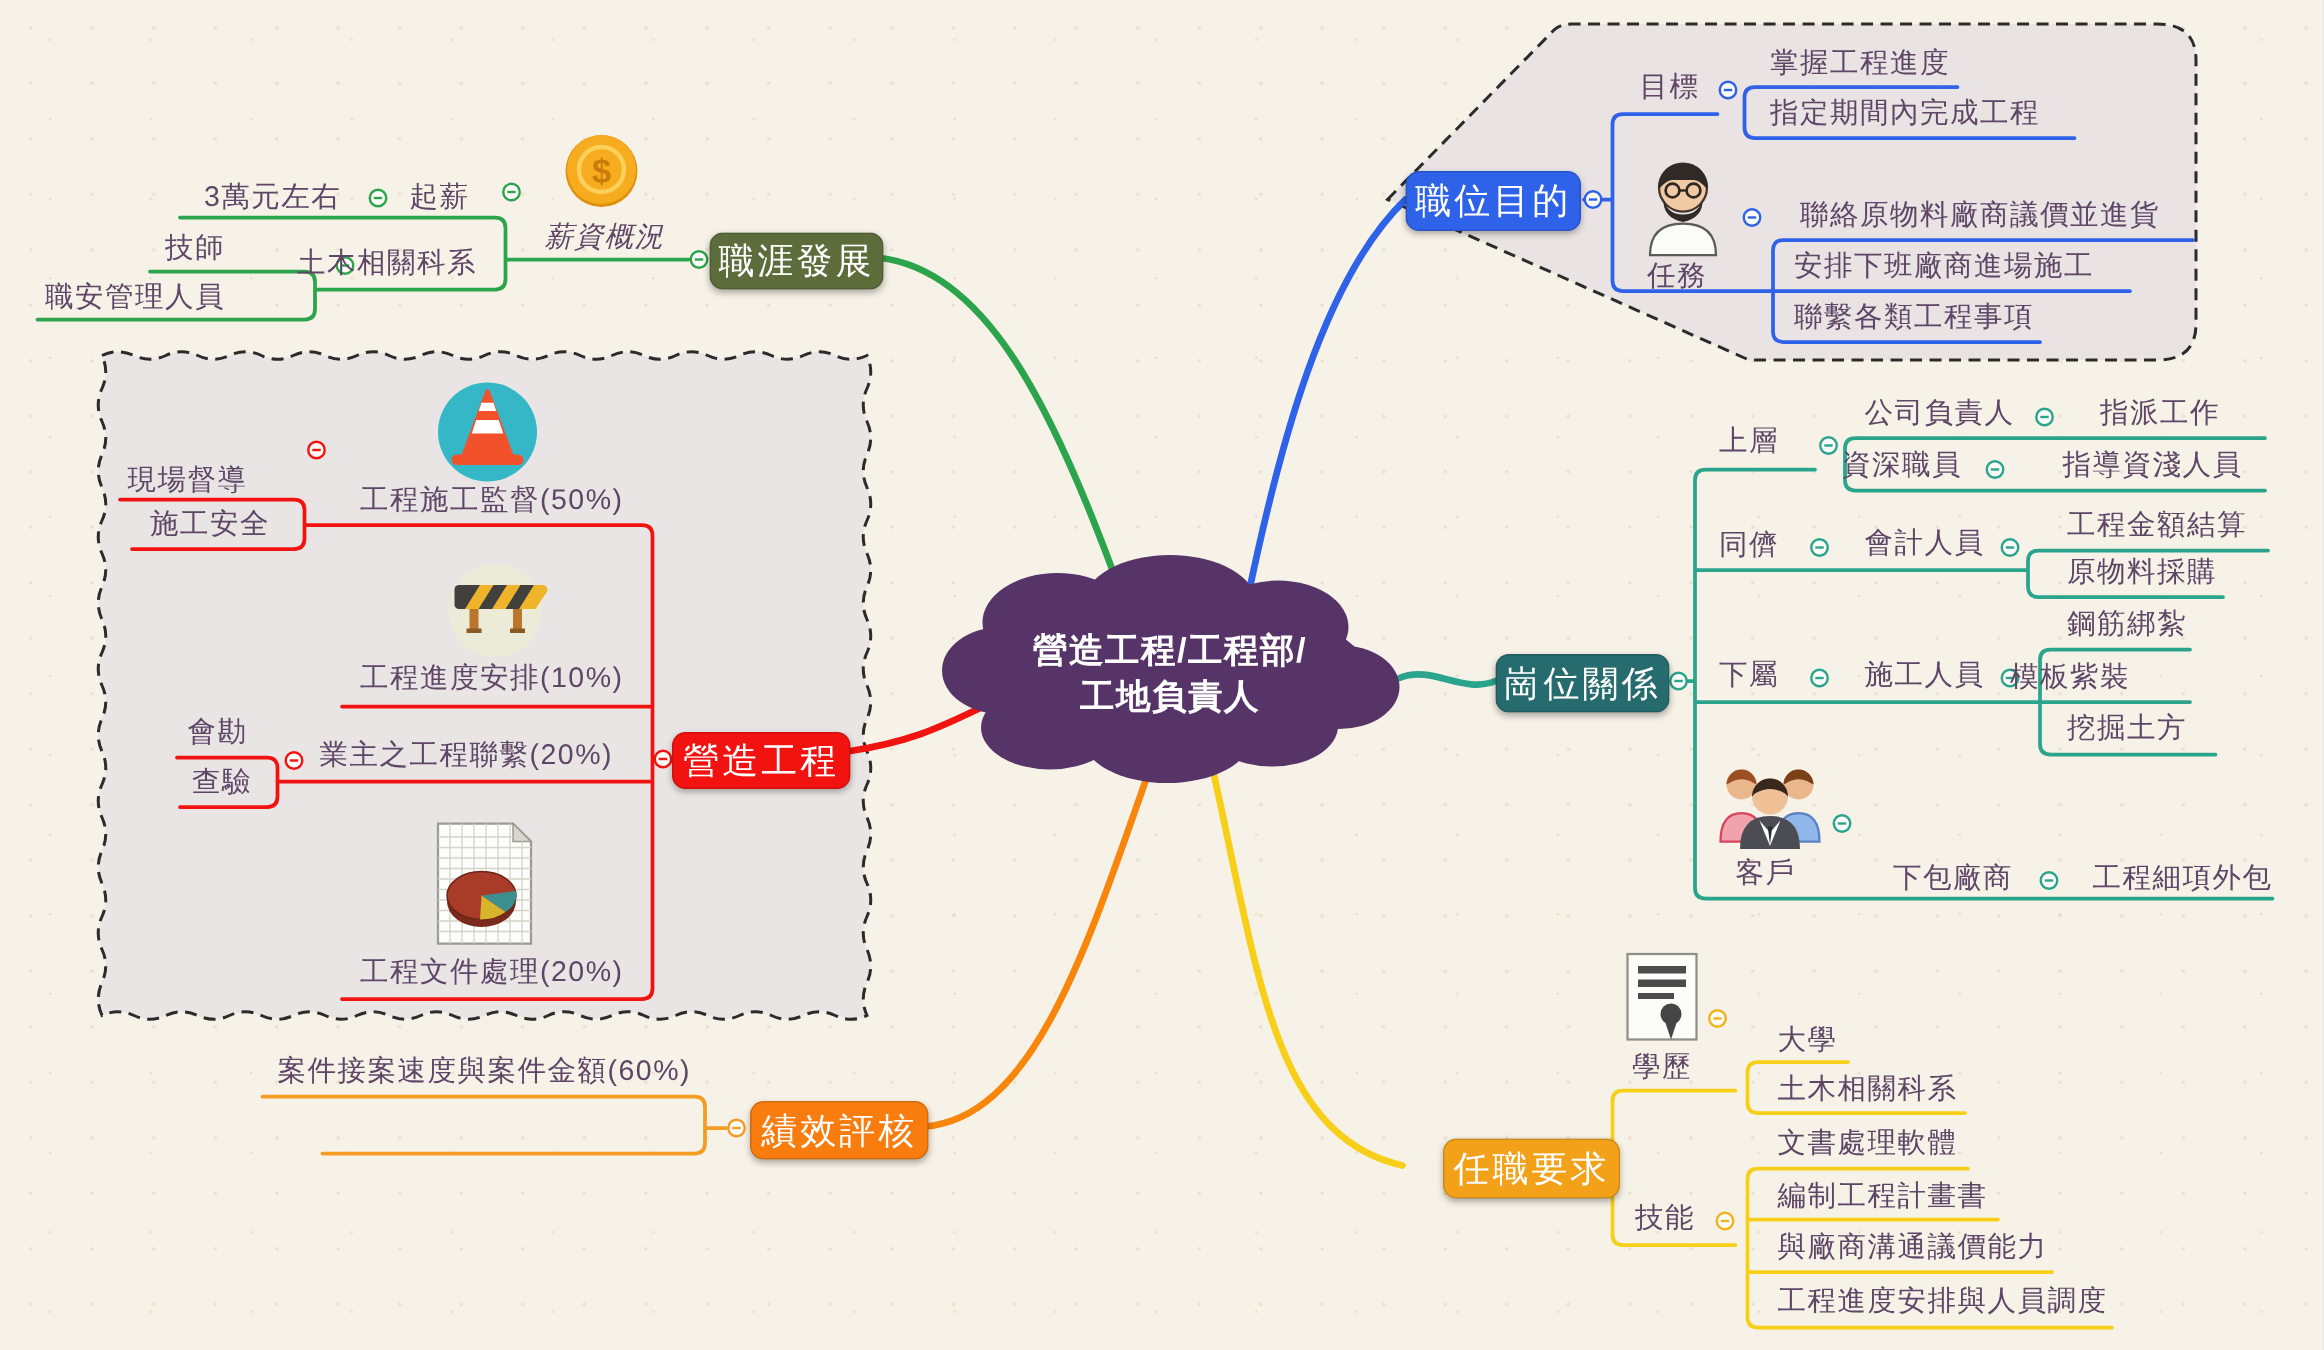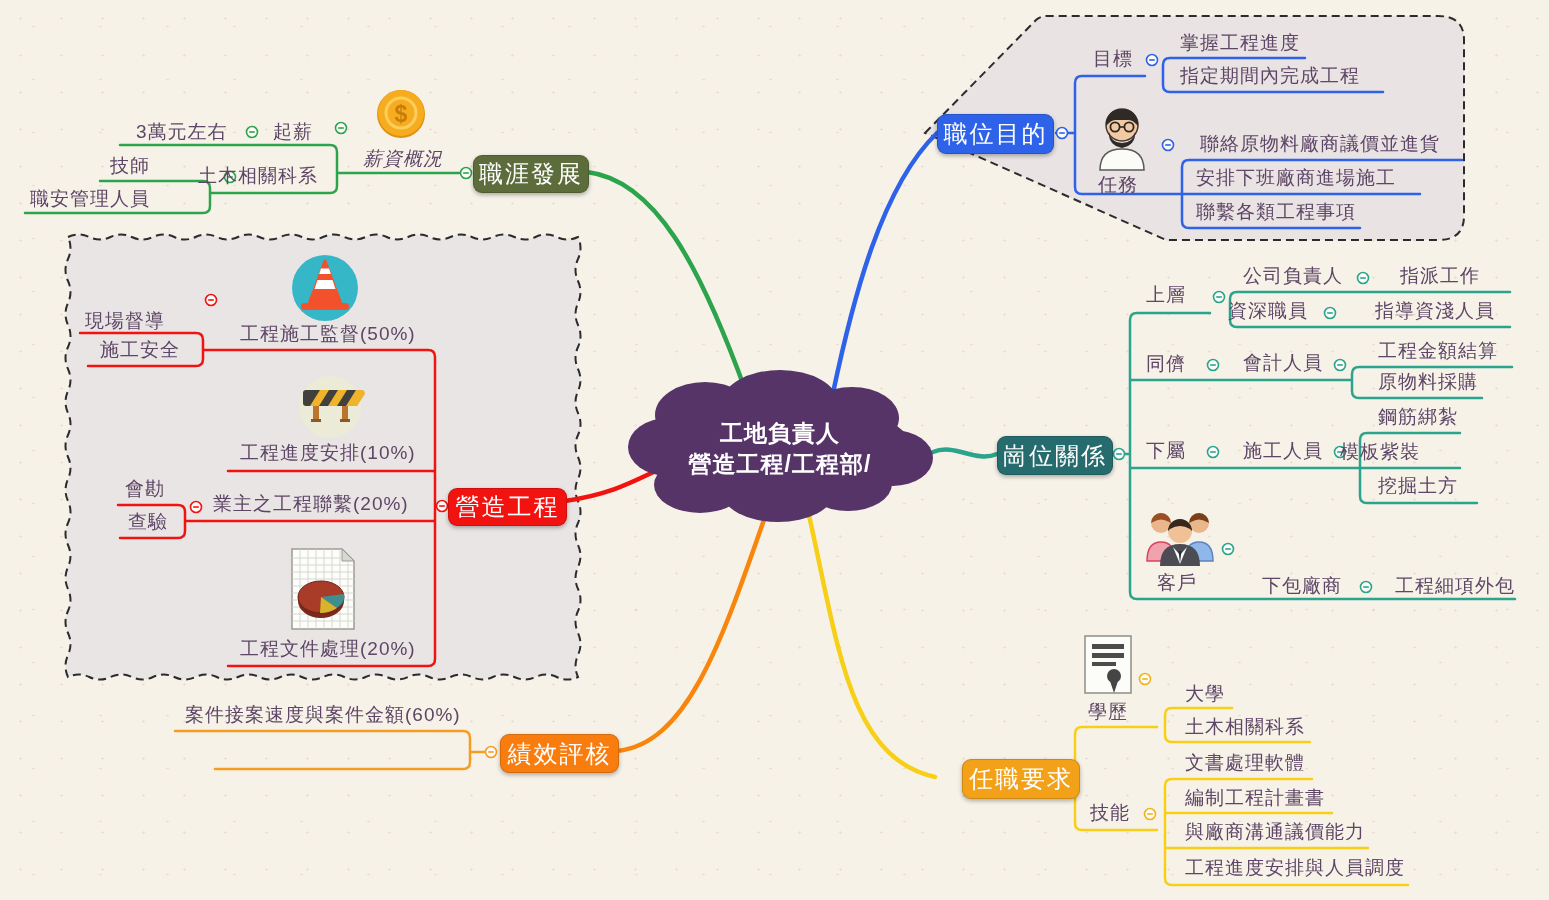--- a/index.html
+++ b/index.html
@@ -262,22 +262,22 @@
 </svg>
 
   <div class="topic" style="left:473px;top:155px;width:114px;height:36px;background:#5c6d3b;">職涯發展</div>
   <div class="topic" style="left:937px;top:114px;width:115px;height:38px;background:#2e62e8;">職位目的</div>
   <div class="topic" style="left:997px;top:436px;width:114px;height:37px;background:#266b6e;">崗位關係</div>
   <div class="topic" style="left:935px;top:759px;width:116px;height:38px;background:#f2a118;margin-left:27px;">任職要求</div>
   <div class="topic" style="left:500px;top:734px;width:117px;height:37px;background:#f87d0e;">績效評核</div>
   <div class="topic" style="left:448px;top:488px;width:117px;height:36px;background:#f21310;">營造工程</div>
 
   <div class="cloud-label">
+    <div>營造工程/工程部/</div>
     <div>工地負責人</div>
-    <div>營造工程/工程部/</div>
   </div>
 
   <div class="t" style="left:136px;top:120px;">3萬元左右</div>
   <div class="t" style="left:273px;top:120px;">起薪</div>
   <div class="t" style="left:363px;top:147px;font-style:italic;">薪資概況</div>
   <div class="t" style="left:110px;top:154px;">技師</div>
   <div class="t" style="left:198px;top:164px;">土木相關科系</div>
   <div class="t" style="left:30px;top:187px;">職安管理人員</div>
 
   <div class="t" style="left:240px;top:322px;">工程施工監督(50%)</div>

